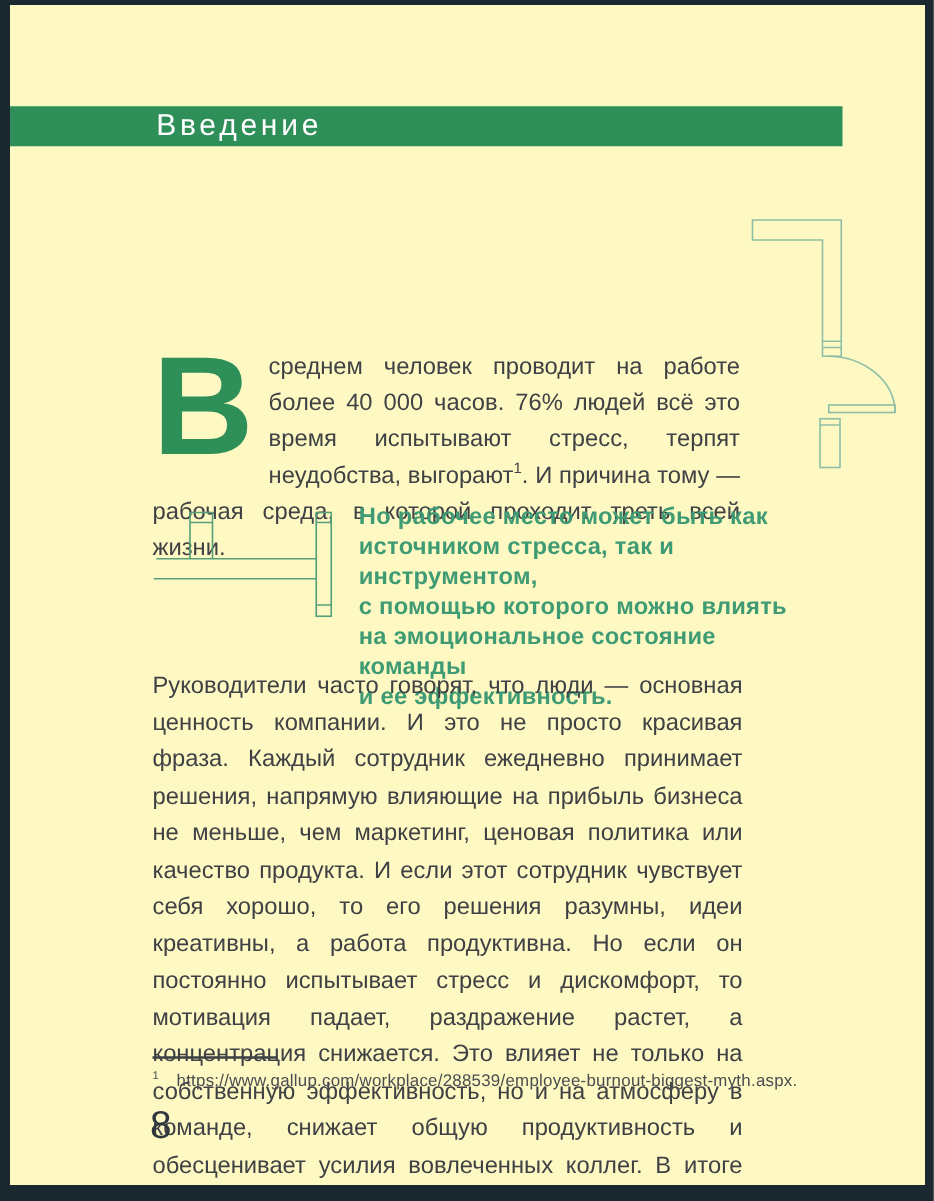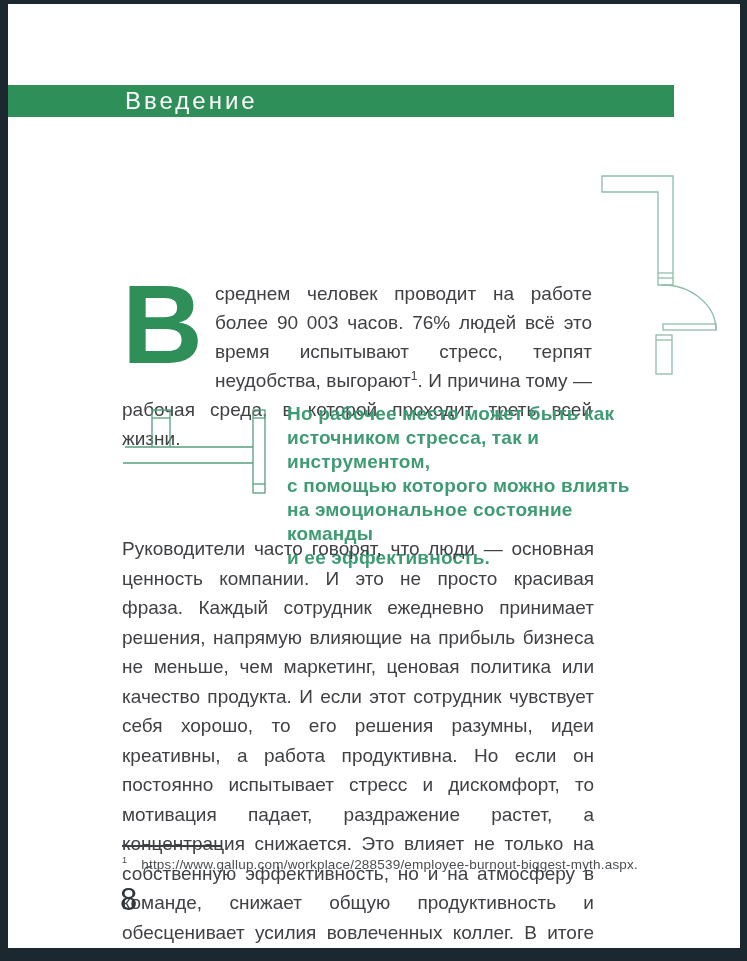--- a/index.html
+++ b/index.html
@@ -4,21 +4,21 @@
 <style>
   html,body{margin:0;padding:0;}
   body{
     width:747px;height:961px;position:relative;
     background:#1C2830; 
     font-family:"Liberation Sans", sans-serif;
     overflow:hidden;
   }
   .page{
     position:absolute;left:8px;top:4px;right:7px;bottom:13px;
-    background:#ffffff;overflow:hidden;
+    background:#fef9c3;overflow:hidden;
   }
   
   .header-bar{
     position:absolute;left:0;top:81px;width:666px;height:32px;
     background:#2E8F58;display:flex;align-items:center;
   }
   .header-bar .chapter-label{
     color:#ffffff;font-size:24px;font-weight:400;letter-spacing:3px;
     padding-left:117px;line-height:32px;
   }
@@ -87,21 +87,21 @@
       <path d="M60,101 H75"></path>
       <path d="M60,106 H75"></path>
       <path d="M64,113 A54,45 0 0 1 118,158"></path>
       <rect x="65" y="152" width="53" height="6"></rect>
       <rect x="58" y="163" width="16" height="39"></rect>
       <path d="M58,168 H74"></path>
     </g>
   </svg>
 
   <p class="lead">
-    <span class="dropcap">В</span><span>среднем человек проводит на работе более 90 003 часов. 76% людей всё это время испытывают стресс, терпят неудобства, выгорают</span><sup class="fn-marker">1</sup><span>. И причина тому — рабочая среда, в которой проходит треть всей жизни.</span>
+    <span class="dropcap">В</span><span>среднем человек проводит на работе более 40 000 часов. 76% людей всё это время испытывают стресс, терпят неудобства, выгорают</span><sup class="fn-marker">1</sup><span>. И причина тому — рабочая среда, в которой проходит треть всей жизни.</span>
   </p>
 
   <div class="callout">
     <svg class="wall-art" viewBox="0 0 146 94" xmlns="http://www.w3.org/2000/svg">
       <g class="ln" stroke="#569F7B" stroke-width="1.3">
         <path d="M31,41 V4 H49 V41"></path>
         <path d="M31,12 H49"></path>
         <path d="M4,41 H132"></path>
         <rect x="132" y="4" width="12" height="83"></rect>
         <path d="M132,12 H144"></path>

